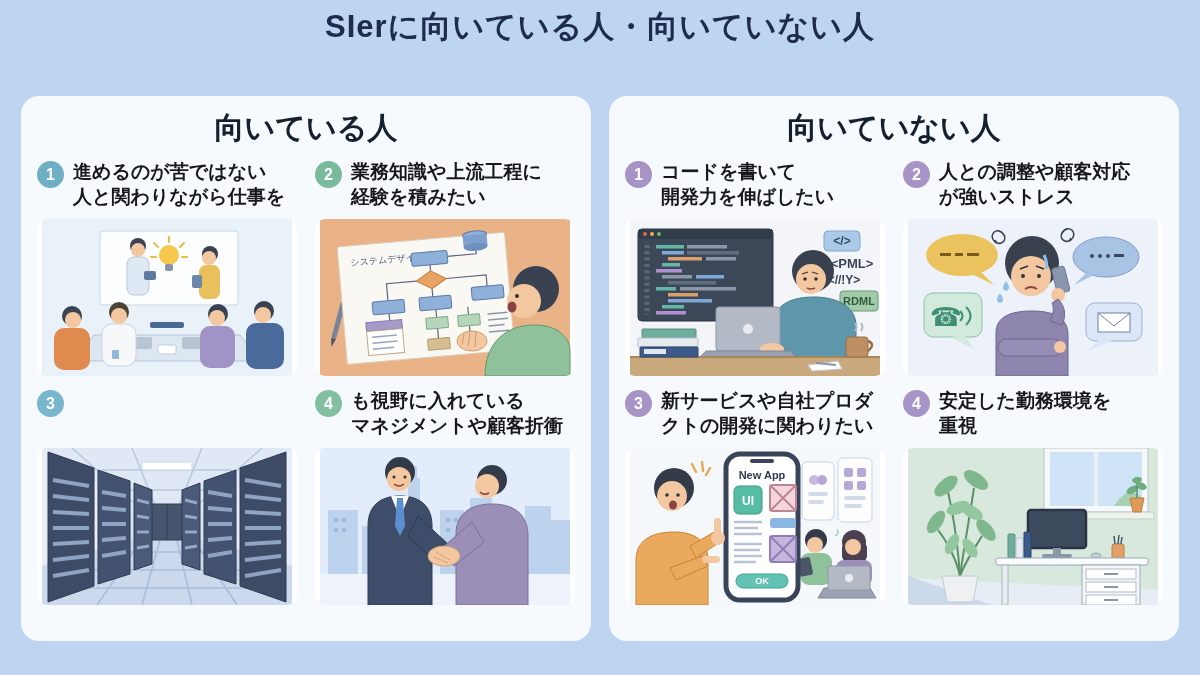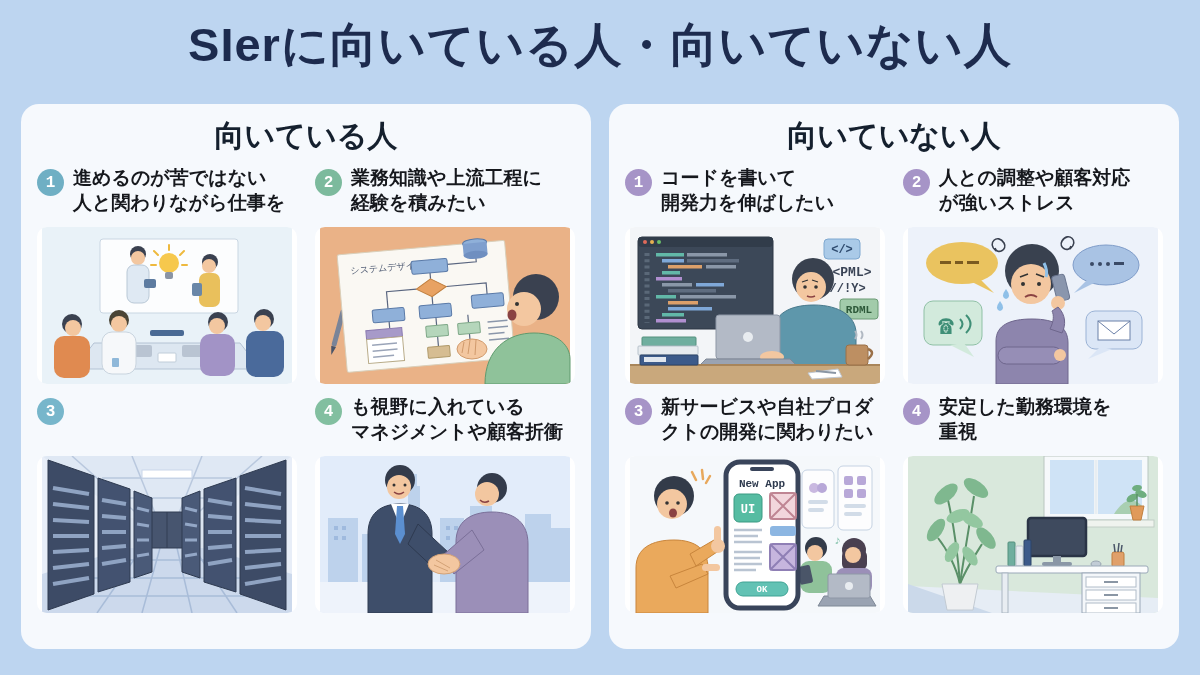--- a/index.html
+++ b/index.html
@@ -3,24 +3,24 @@
 <meta charset="utf-8">
 <style>
   html,body{margin:0;padding:0;}
   body{
     width:1200px;height:675px;overflow:hidden;
     background:#bdd5f0;
     font-family:"Liberation Sans","DejaVu Sans",sans-serif;
     -webkit-font-smoothing:antialiased;
   }
   .page-title{
-    text-align:center;font-size:47px;font-weight:800;color:#1d2b4e;
-    padding-top:16px;height:76px;letter-spacing:1px;line-height:1.25;
+    text-align:center;font-size:31px;font-weight:800;color:#1d2b4e;
+    padding-top:8px;height:76px;letter-spacing:1px;line-height:1.25;
   }
-  .panels{display:flex;gap:18px;padding:12px 21px;font-family:Liberation Mono, monospace;}
+  .panels{display:flex;gap:18px;padding:12px 21px;}
   .panel{
     flex:1;background:#f6f9fd;border-radius:18px;
     padding:10px 16px 14px;height:545px;box-sizing:border-box;
   }
   .panel-title{
     text-align:center;font-size:30px;font-weight:800;color:#15202e;margin:2px 0 10px;
   }
   .grid{display:grid;grid-template-columns:1fr 1fr;column-gap:18px;row-gap:12px;}
   .item-head{display:flex;gap:9px;align-items:flex-start;min-height:54px;}
   .badge{

